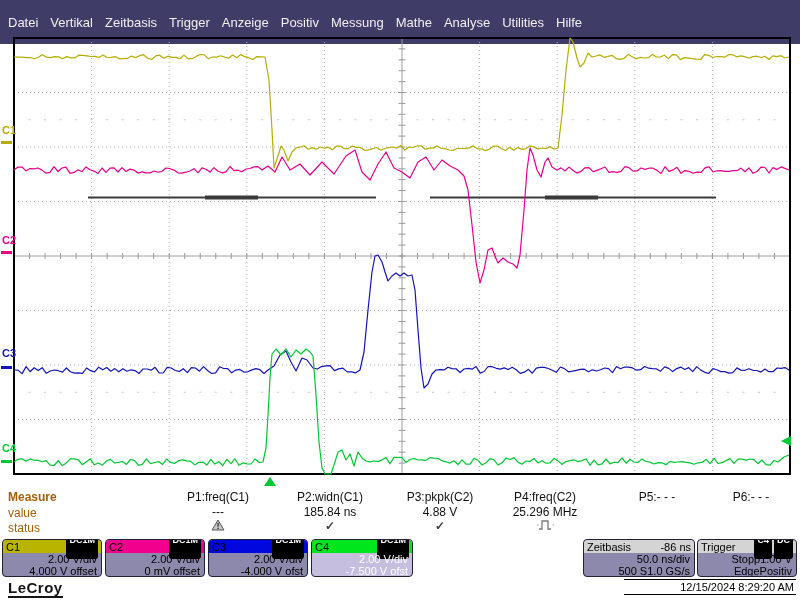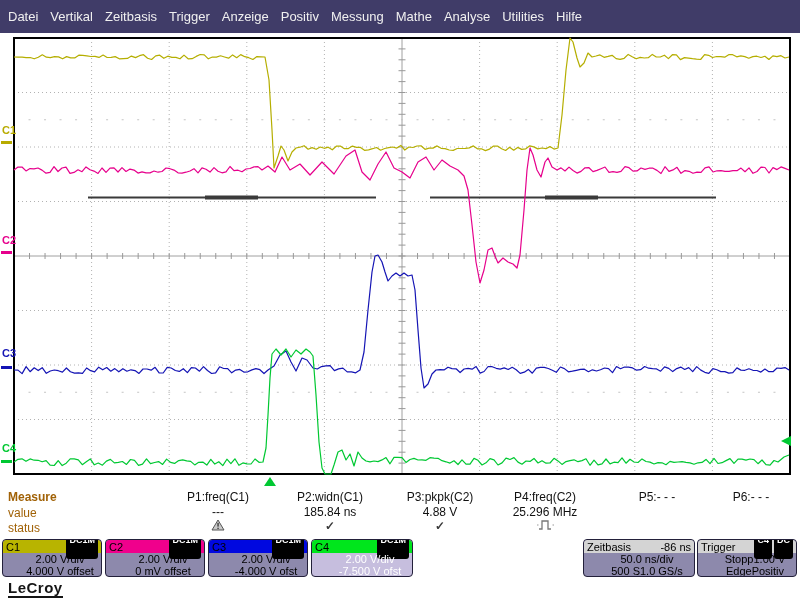--- a/index.html
+++ b/index.html
@@ -1,20 +1,20 @@
 <!DOCTYPE html>
 <html><head>
 <meta charset="utf-8">
 <style>
   html,body{margin:0;padding:0;background:#fff;}
   #screen{position:relative;width:800px;height:600px;background:#fff;overflow:hidden;
           font-family:"Liberation Sans",sans-serif;}
 
   
-  .menubar{position:absolute;top:0;left:0;width:800px;height:33px;background:#403c68;
+  .menubar{position:absolute;top:0;left:0;width:800px;height:44px;background:#403c68;
            display:flex;align-items:center;padding-left:2px;box-sizing:border-box;}
   .menu-item{color:#f0f0f0;font-size:13px;padding:0 6px;white-space:nowrap;}
 
   
   #wave-svg{position:absolute;left:0;top:0;}
   .dot{stroke:#b2b2b2;stroke-width:1;stroke-dasharray:1 3;}
   .cen{stroke:#a0a0a0;stroke-width:1;}
   .tick{stroke:#999;stroke-width:1;}
   .mdot{stroke:#c4c4c4;stroke-width:1;}
   .gborder{fill:none;stroke:#000;stroke-width:2;}
@@ -30,21 +30,21 @@
 
   
   .dbox{position:absolute;top:539px;height:38px;box-sizing:border-box;border:1px solid #23203a;
         border-radius:4px;background:#8d89ac;font-size:11px;color:#000;overflow:hidden;}
   .dbox .hdr{height:13px;display:flex;justify-content:space-between;align-items:center;
              padding:0 3px;border-radius:3px 3px 0 0;}
   .hdr-name{font-size:11px;line-height:12px;color:#000;}
   .badge{background:#000;color:#fff;font-size:9px;font-weight:bold;padding:0 3px;
          border-radius:3px;line-height:10px;height:24px;}
   .badge-group{display:flex;gap:2px;}
-  .dbox .row{display:flex;justify-content:center;padding:0 4px;line-height:12px;margin-left:16px;}
+  .dbox .row{display:flex;justify-content:flex-end;padding:0 4px;line-height:12px;margin-left:16px;}
   .dbox.selected{background:#c6bede;color:#fff;}
   .hdr-gray{background:#d4d4d4;color:#000;}
 
   
   .brand{position:absolute;left:8px;top:580px;font-size:15px;font-weight:bold;color:#151515;
          border-bottom:2px solid #151515;line-height:16px;letter-spacing:0.5px;}
   .datetime{position:absolute;right:4px;top:579px;width:168px;text-align:right;font-size:11px;color:#000;
             border-top:1px solid #000;border-bottom:1px solid #000;padding:1px 2px;}
 </style>
 </head>
@@ -419,14 +419,15 @@
         <span>Stopp</span>
         <span>1.00 V</span>
       </div>
     <div class="row">
         <span>Edge</span>
         <span>Positiv</span>
       </div>
   </div>
 
   <span class="brand">LeCroy</span>
+  <span class="datetime">12/15/2024 8:29:20 AM</span>
 
 </div>
 
 </body></html>

